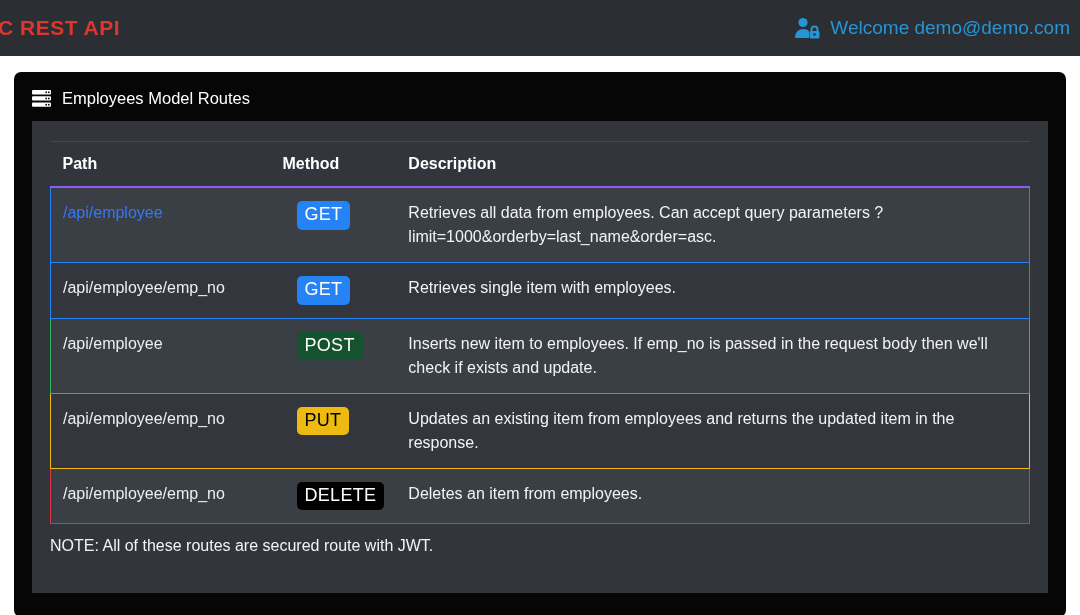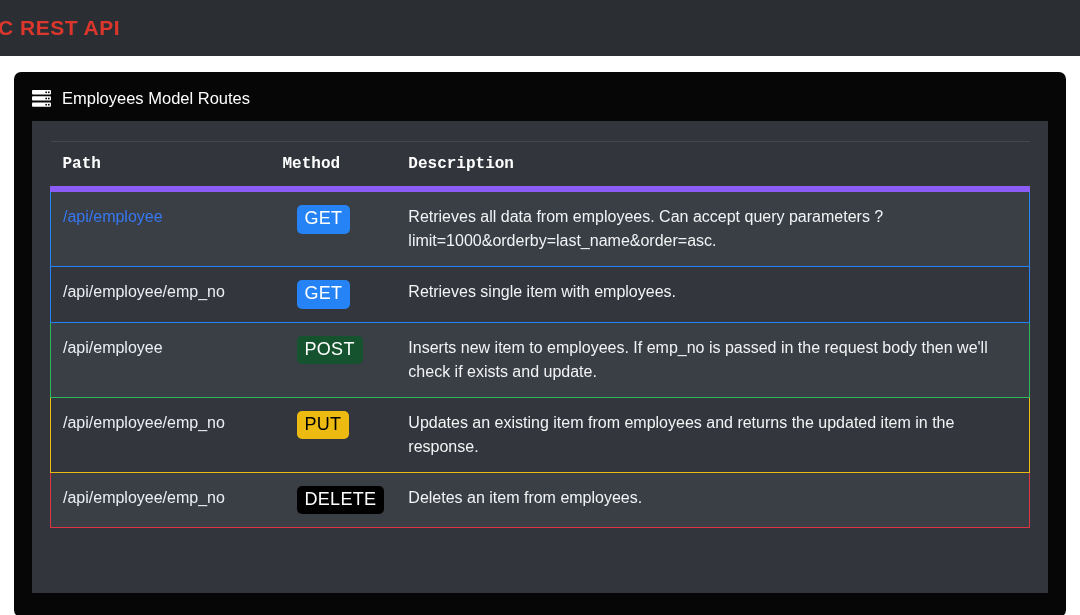--- a/index.html
+++ b/index.html
@@ -65,22 +65,21 @@
 
   
   table.routes {
     width: 100%;
     border-collapse: collapse;
     color: #f2f3f4;
     font-size: 16px;
   }
   table.routes thead tr {
     border-top: 1px solid #45494f;
-    border-bottom: 6px solid #8b5cf6;
-    font-family: Liberation Mono, monospace;
+    border-bottom: 2px solid #8b5cf6;
   }
   table.routes th {
     text-align: left;
     font-weight: 700;
     font-size: 16px;
     color: #ffffff;
     padding: 13px 12px;
   }
   table.routes tbody tr {
     border: 1px solid var(--row-border, #555);
@@ -115,20 +114,32 @@
     margin-top: 13px;
     color: #f2f3f4;
     font-size: 16px;
   }
 </style>
 </head>
 <body>
 
 <div class="navbar">
   <a class="brand">C REST API</a>
+  <a class="welcome">
+    <span>
+      <svg width="27" height="22" viewBox="0 0 27 22" fill="#2596d4">
+        <circle cx="9" cy="5.5" r="4.6"></circle>
+        <path d="M1 21 C1 14.8 4.6 12 9 12 C11.5 12 13.6 12.8 15 14.3 L15 21 Z"></path>
+        <rect x="15.5" y="14" width="10" height="7.5" rx="1.5"></rect>
+        <path d="M17.5 15 L17.5 12.5 a3 3 0 0 1 6 0 L23.5 15" fill="none" stroke="#2596d4" stroke-width="2"></path>
+        <circle cx="20.5" cy="17.5" r="1.3" fill="#2b2e33"></circle>
+      </svg>
+    </span>
+    <span>Welcome demo@demo.com</span>
+  </a>
 </div>
 
 <div class="card">
   <div class="card-header">
     <span>
       <svg width="19" height="17" viewBox="0 0 19 17">
         <g fill="#ffffff">
           <rect x="0" y="0" width="19" height="4.4" rx="1"></rect>
           <rect x="0" y="6.2" width="19" height="4.4" rx="1"></rect>
           <rect x="0" y="12.4" width="19" height="4.4" rx="1"></rect>
@@ -207,14 +218,15 @@
     <td class="col-method">
       <span class="badge" style="background: #000000; color: rgb(255, 255, 255);">DELETE</span>
     </td>
     <td>
       <span>Deletes an item from employees.</span>
     </td>
   </tr>
         </tbody>
     </table>
 
+    <div class="note">NOTE: All of these routes are secured route with JWT.</div>
   </div>
 </div>
 
 </body></html>

